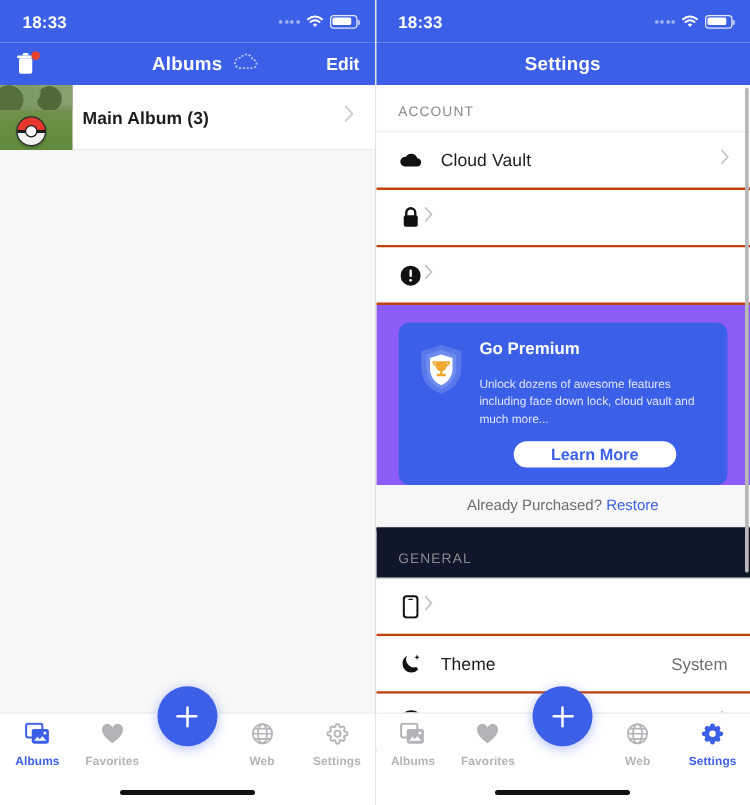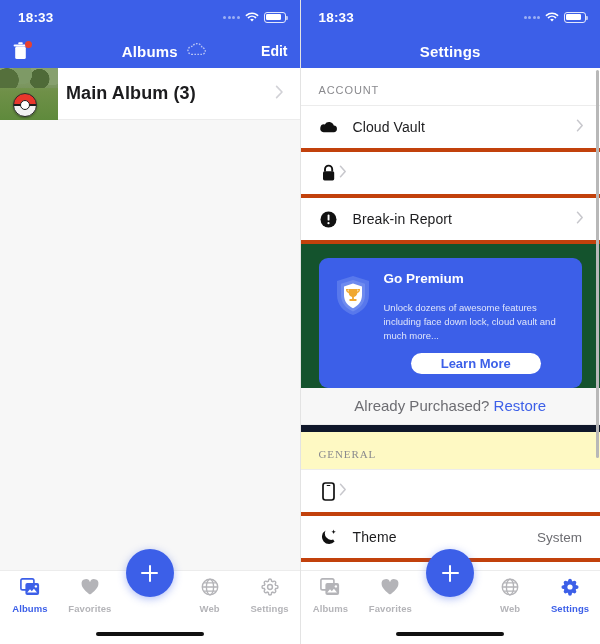--- a/index.html
+++ b/index.html
@@ -75,58 +75,58 @@
     position:absolute; left:13px; bottom:3px; width:24px; height:24px;
     border-radius:50%; overflow:hidden; border:1px solid #2a2a2a;
     background:linear-gradient(#e8372c 0 46%, #1d1d1d 46% 56%, #f2f2f2 56% 100%);
     box-shadow:0 1px 2px rgba(0,0,0,.35);
   }
   .pokeball::after {
     content:""; position:absolute; left:50%; top:50%; transform:translate(-50%,-50%);
     width:8px; height:8px; background:#fff; border:1.6px solid #1d1d1d; border-radius:50%;
   }
   .album-title {
-    font-size:18px; font-weight:bold; color:#1c1c1e; margin-left:8px; letter-spacing:.1px;
+    font-size:14px; font-weight:bold; color:#1c1c1e; margin-left:8px; letter-spacing:.1px;
   }
   .row-chev { position:absolute; right:16px; }
 
   
   .settings-scroll { position:relative; height:576px; background:#fff; overflow:hidden; }
   .sec-head {
     font-size:11px; color:#8a8a8e; letter-spacing:.9px;
     padding:16px 18px 9px 18px; background:#fff;
     border-bottom:1px solid #ececec;
   }
-  .sec-head.general { background:#fef9c3; border-top:7px solid #0f172a;font-family:Liberation Serif, serif; }
+  .sec-head.general { background:#0f172a; border-top:3px solid #0f172a; }
   .s-row {
     height:46px; display:flex; align-items:center; padding:0 16px 0 18px;
-    background:#fff; border-bottom:4px solid #c2410c; position:relative;
+    background:#fff; border-bottom:2px solid #c2410c; position:relative;
   }
   .s-ico { width:20px; display:flex; justify-content:center; align-items:center; flex:0 0 20px; }
   .s-label { font-size:14px; color:#1c1c1e; margin-left:14px; flex:1; letter-spacing:.1px; }
   .s-value { font-size:13.5px; color:#6d6d72; margin-right:2px; }
   .chev { display:block; }
 
   
-  .promo-wrap { background:#14532d; padding:14px 18px 0 18px; }
+  .promo-wrap { background:#8b5cf6; padding:14px 18px 0 18px; }
   .promo {
     background:#3c5fe8; border-radius:9px; padding:13px 14px 14px 14px;
     display:flex; gap:11px; align-items:flex-start;
   }
   .shield { flex:0 0 40px; margin-top:3px; display:flex; justify-content:center; }
   .promo-body { flex:1; }
   .promo-title { color:#fff; font-size:13.5px; font-weight:bold; margin-bottom:3px; }
   .promo-sub { color:#dfe5fb; font-size:9.5px; line-height:1.45;margin-top:15px; }
   .learn {
     display:block; margin:11px auto 0 auto; background:#fff; color:#3c5fe8;
     border:none; border-radius:16px; padding:3px 30px;
     font-size:13px; font-weight:bold; font-family:inherit; cursor:pointer;
   }
   .restore-line {
-    background:#f7f7f7; text-align:center; font-size:15px;
+    background:#f7f7f7; text-align:center; font-size:12px;
     color:#6d6d72; padding:9px 0 10px 0; border-bottom:1px solid #ececec;
   }
   .restore-link { color:#3c5fe8; }
 
   .scrollbar {
     position:absolute; right:1.5px; top:2px; width:3px; height:388px;
     background:#b8b8b8; border-radius:2px;
   }
 
   
@@ -332,21 +332,20 @@
       </div>
 
       <div class="s-row">
         <span class="s-ico">
           <svg width="17" height="17" viewBox="0 0 17 17">
               <circle cx="8.5" cy="8.5" r="8" fill="#111"></circle>
               <rect x="7.6" y="3.6" width="1.9" height="6" rx=".9" fill="#fff"></rect>
               <circle cx="8.5" cy="12.2" r="1.1" fill="#fff"></circle>
             </svg>
         </span>
-        <span class="s-label">Break-in Report</span>
         <span class="chev">
           <svg width="8" height="13" viewBox="0 0 8 13">
               <path d="M1.5 1.3 6.2 6.5 1.5 11.7" fill="none" stroke="#c7c7cc" stroke-width="1.5" stroke-linecap="round" stroke-linejoin="round"></path>
             </svg>
         </span>
       </div>
 
       <div class="promo-wrap">
         <div class="promo">
           <span class="shield">

